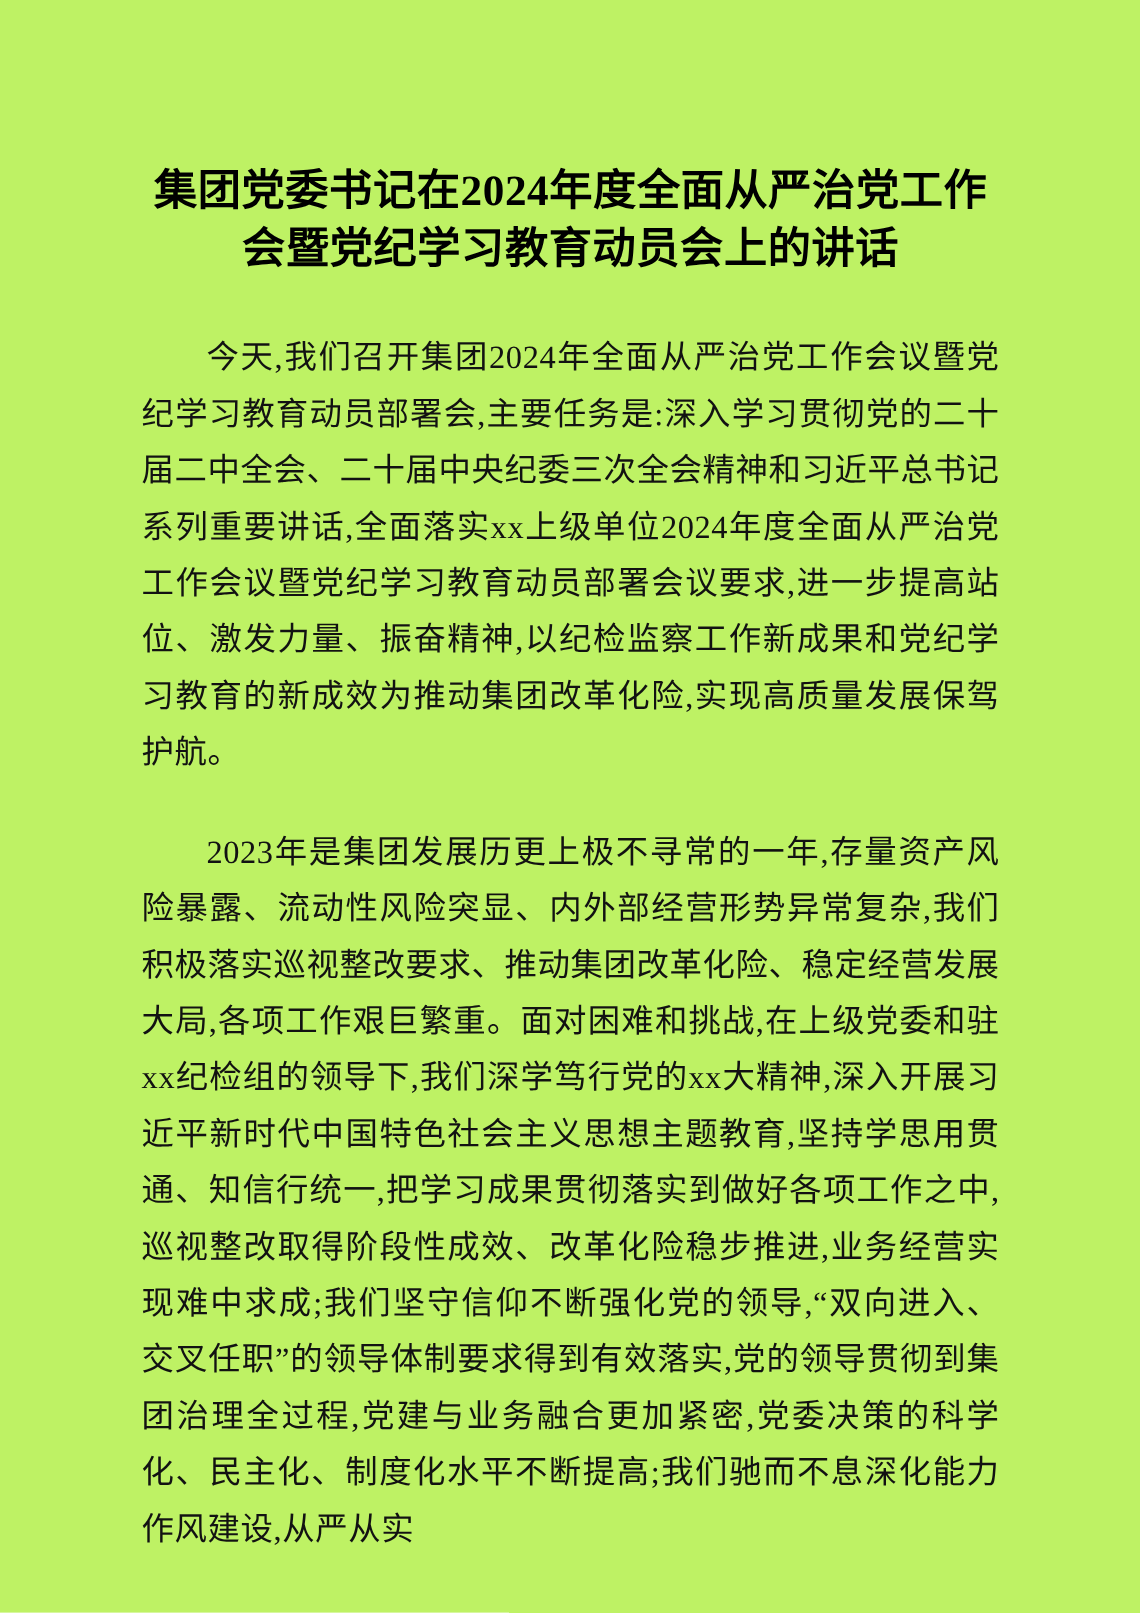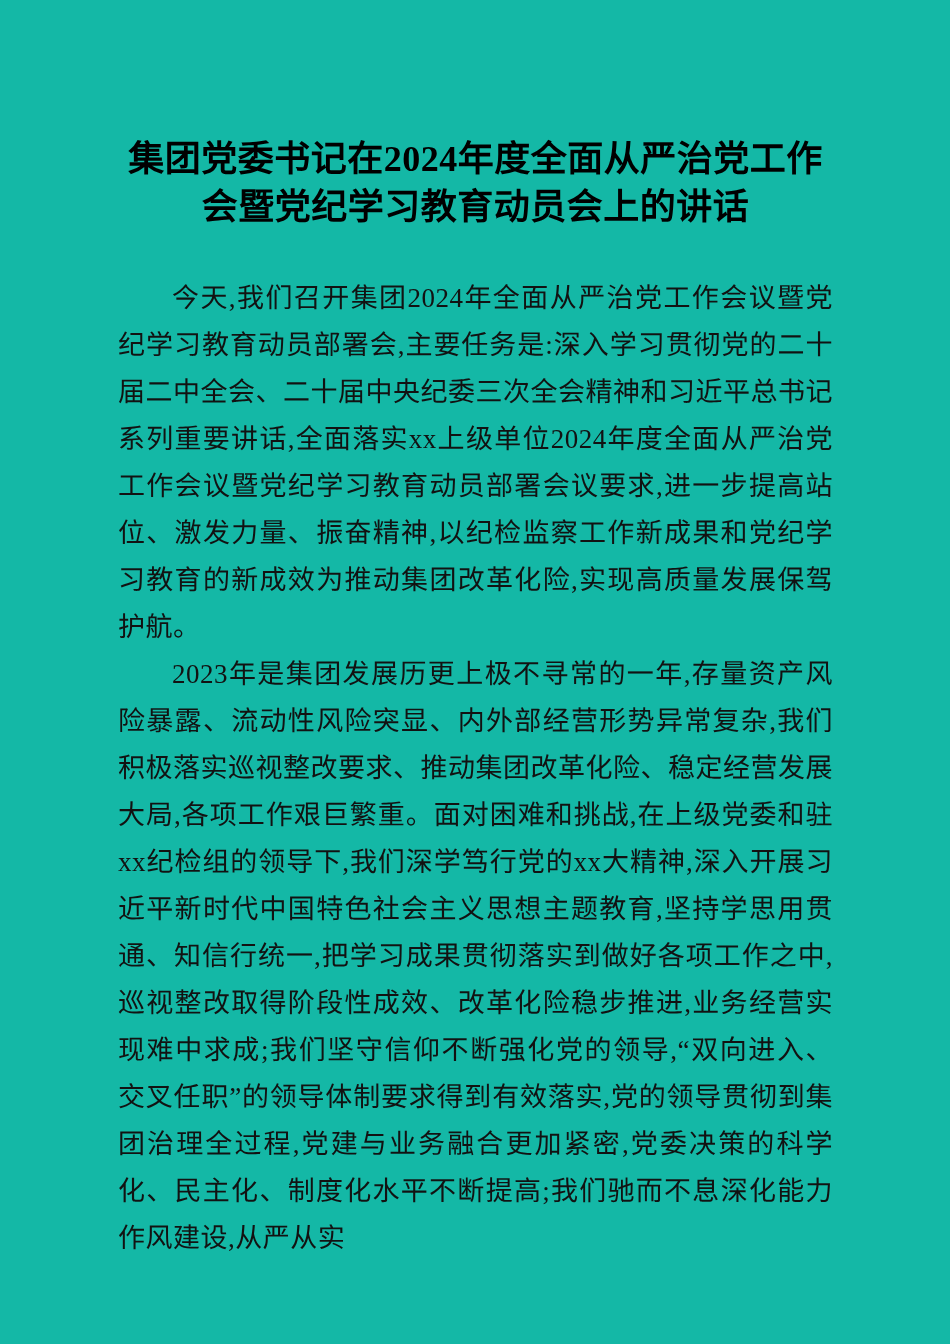--- a/index.html
+++ b/index.html
@@ -5,21 +5,21 @@
   html, body {
     margin: 0;
     padding: 0;
     background: #ffffff;
   }
   .page {
     position: relative;
     width: 950px;
     height: 1344px;
     margin: 0 auto;
-    background: #14b8a6;
+    background: #bef264;
     box-sizing: border-box;
     padding: 135px 117px 0 118px;
     overflow: hidden;
     font-family: "Liberation Serif", "DejaVu Serif", serif;
     color: #000000;
   }
   .doc-title {
     max-width: 720px;
     margin: 0 auto;
     font-size: 36px;
@@ -37,20 +37,21 @@
     padding: 0;
     font-size: 27px;
     line-height: 47px;
     text-align: justify;
     text-justify: inter-ideograph;
     color: #121212;
     letter-spacing: 0.5px;
   }
   .doc-body p.indent {
     text-indent: 2em;
+    margin-top: 36px;
   }
 </style>
 </head>
 <body>
 
 <div class="page">
   <h1 class="doc-title">集团党委书记在2024年度全面从严治党工作会暨党纪学习教育动员会上的讲话</h1>
   <div class="doc-body">
       <p class="indent">今天,我们召开集团2024年全面从严治党工作会议暨党纪学习教育动员部署会,主要任务是:深入学习贯彻党的二十届二中全会、二十届中央纪委三次全会精神和习近平总书记系列重要讲话,全面落实xx上级单位2024年度全面从严治党工作会议暨党纪学习教育动员部署会议要求,进一步提高站位、激发力量、振奋精神,以纪检监察工作新成果和党纪学习教育的新成效为推动集团改革化险,实现高质量发展保驾护航。</p>
       <p class="indent">2023年是集团发展历更上极不寻常的一年,存量资产风险暴露、流动性风险突显、内外部经营形势异常复杂,我们积极落实巡视整改要求、推动集团改革化险、稳定经营发展大局,各项工作艰巨繁重。面对困难和挑战,在上级党委和驻xx纪检组的领导下,我们深学笃行党的xx大精神,深入开展习近平新时代中国特色社会主义思想主题教育,坚持学思用贯通、知信行统一,把学习成果贯彻落实到做好各项工作之中,巡视整改取得阶段性成效、改革化险稳步推进,业务经营实现难中求成;我们坚守信仰不断强化党的领导,“双向进入、交叉任职”的领导体制要求得到有效落实,党的领导贯彻到集团治理全过程,党建与业务融合更加紧密,党委决策的科学化、民主化、制度化水平不断提高;我们驰而不息深化能力作风建设,从严从实</p>

